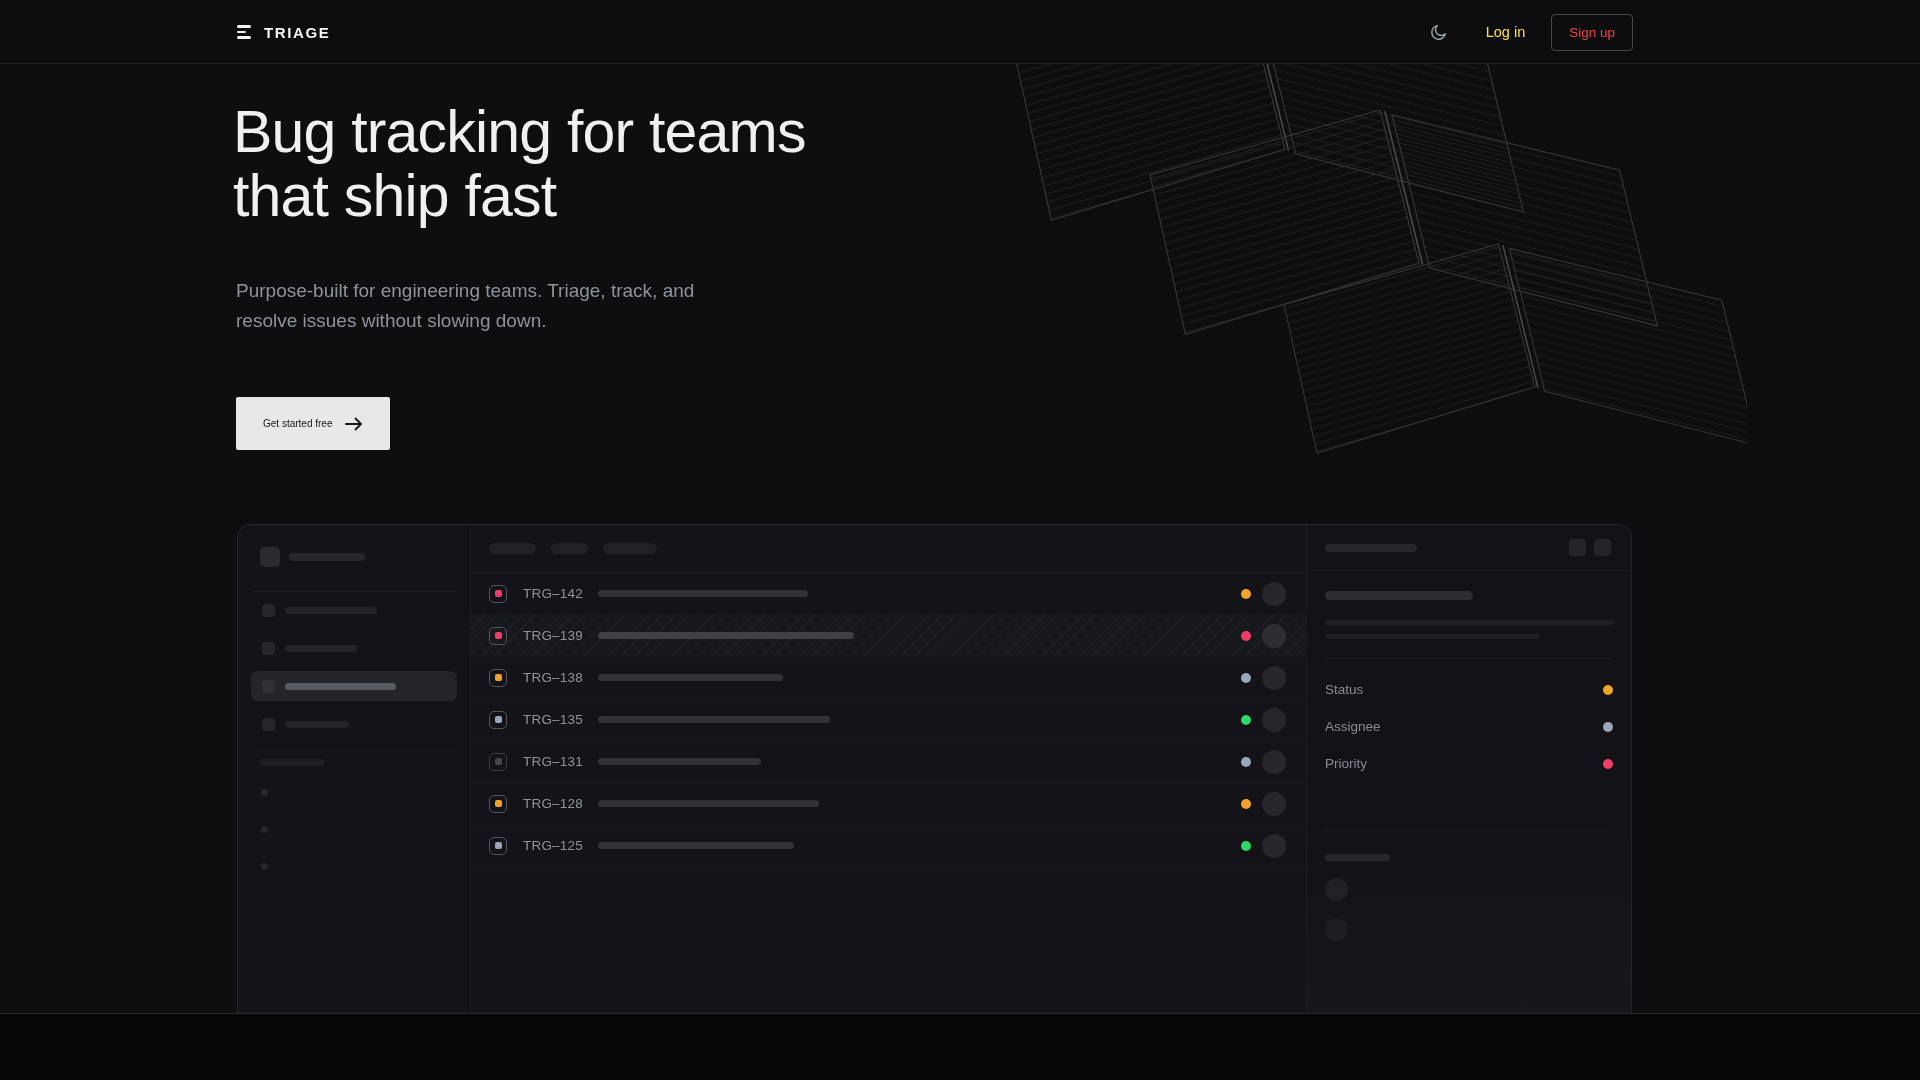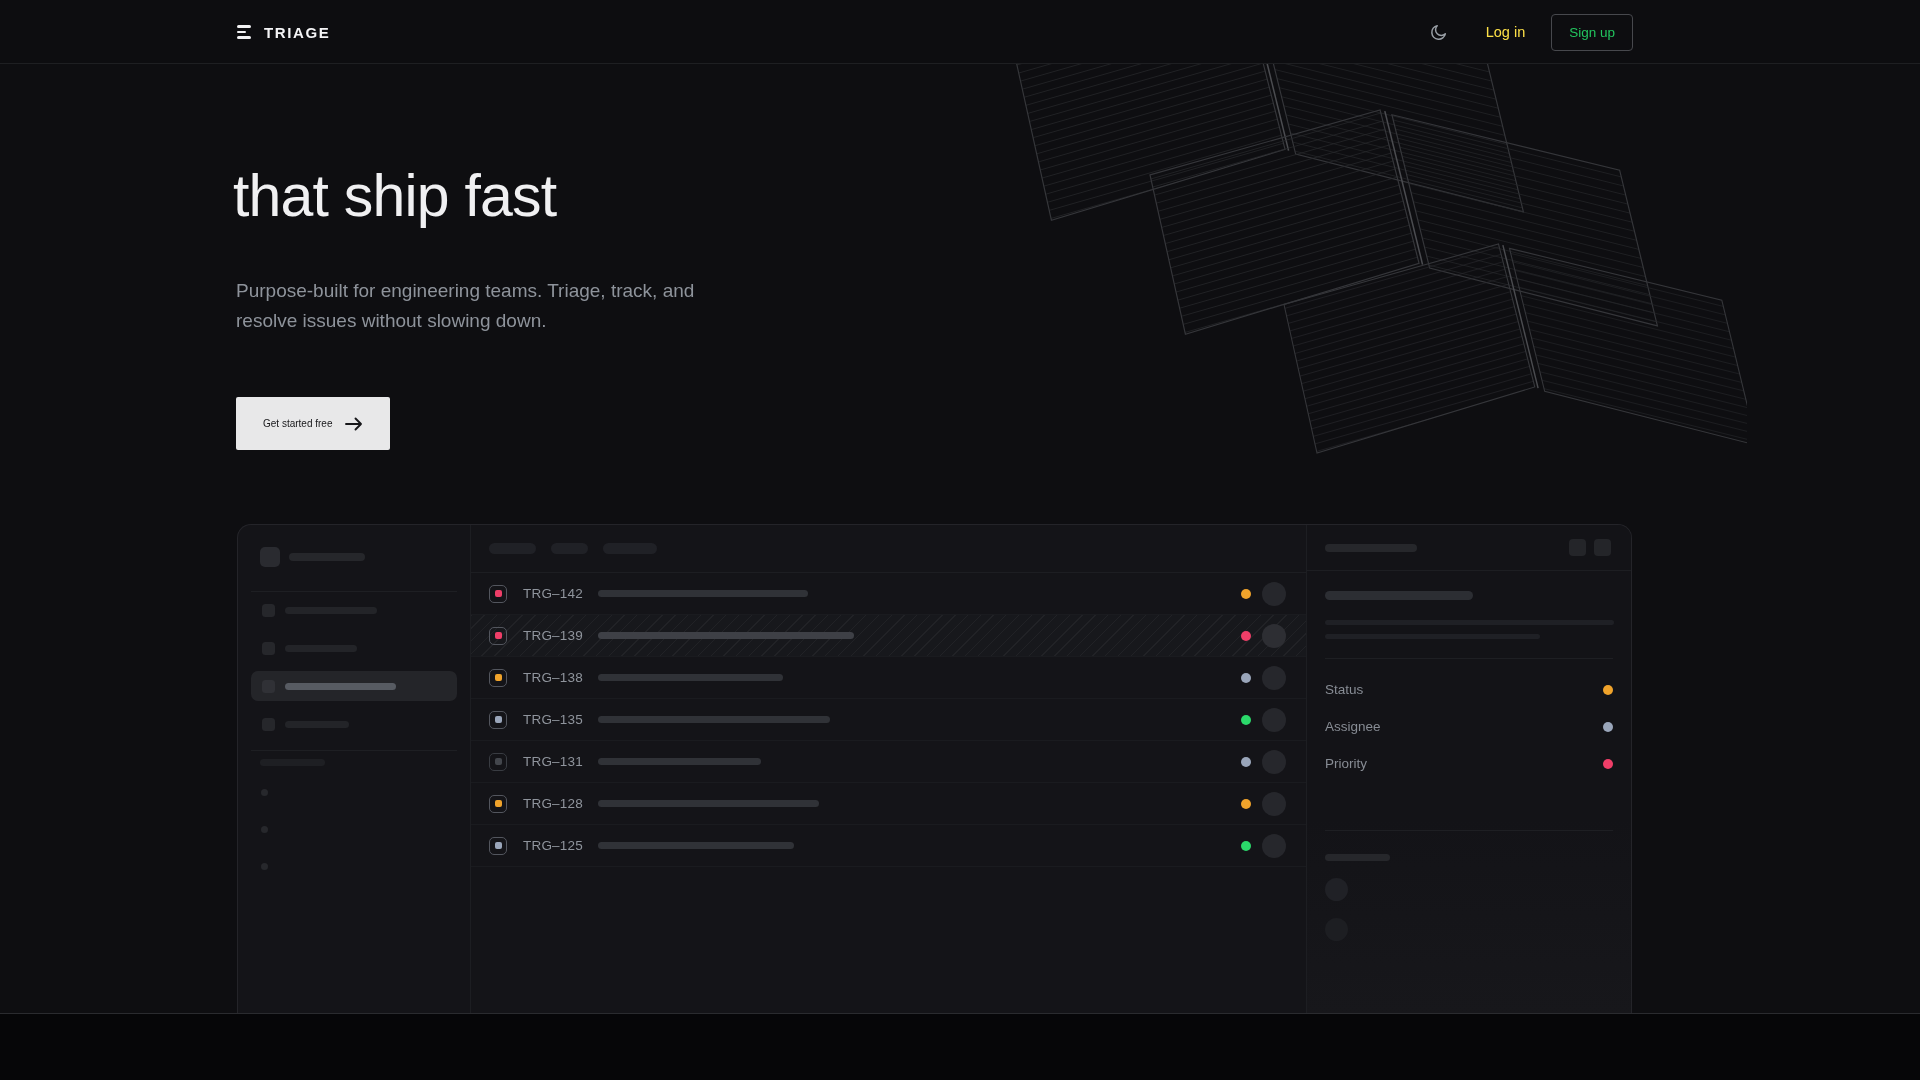--- a/index.html
+++ b/index.html
@@ -16,21 +16,21 @@
   .brand-icon { display:flex; flex-direction:column; gap:2.5px; }
   .brand-icon i { display:block; height:2.8px; border-radius:1.5px; background:#f2f2f4; }
   .brand-icon i:nth-child(1){ width:14px; }
   .brand-icon i:nth-child(2){ width:9px; }
   .brand-icon i:nth-child(3){ width:14px; }
   .brand-name { color:#f4f4f6; font-size:15px; font-weight:bold; letter-spacing:1.6px; }
   .header-actions { display:flex; align-items:center; }
   .theme-btn { background:none; border:none; cursor:pointer; display:flex; align-items:center; margin-right:38px; }
   .login { color:#fde047; font-size:14.5px; cursor:pointer; text-decoration:none; margin-right:26px; }
   .signup-btn { background:transparent; border:1px solid #47484d; border-radius:4px;
-    color:#22c55e; font-size:13.5px; font-family:inherit; padding:10px 17px; cursor:pointer; }
+    color:#ef4444; font-size:13.5px; font-family:inherit; padding:10px 17px; cursor:pointer; }
 
   
   .hero-title { position:absolute; left:233px; top:100px; color:#f0f0f2;
     font-size:59px; line-height:64px; font-weight:500; letter-spacing:-0.8px; }
   .hero-sub { position:absolute; left:236px; top:276px; color:#8e939b;
     font-size:19px; line-height:30px; font-weight:400; }
   .cta-btn { position:absolute; left:236px; top:397px; height:53px; padding:0 27px;
     background:#e8e8e9; color:#17171a; border:none; border-radius:2px; cursor:pointer;
     font-family:inherit; font-size:10px; font-weight:500; display:flex; align-items:center; gap:13px; }
 
@@ -137,21 +137,21 @@
         <polygon points="0,55 195,0 228,130 30,190" fill="url(#hL)" stroke="#35363a" stroke-width="1"></polygon>
         <polygon points="205,4 398,51 430,183 237,134" fill="url(#hR)" stroke="#35363a" stroke-width="1"></polygon>
         <line x1="199" y1="1" x2="231" y2="131" stroke="#4b4c50" stroke-width="1.3"></line>
       </g>
     </defs>
     <use href="#sheet" transform="translate(14,-60) scale(1.18)"></use>
     <use href="#sheet" transform="translate(148,54) scale(1.18)"></use>
     <use href="#sheet" transform="translate(282,188) scale(1.1)"></use>
   </svg>
 
-  <h1 class="hero-title"><br><span>that ship fast</span></h1>
+  <h1 class="hero-title"><span>Bug tracking for teams</span><br><span>that ship fast</span></h1>
 
   <p class="hero-sub"><span>Purpose-built for engineering teams. Triage, track, and</span><br><span>resolve issues without slowing down.</span></p>
 
   <button class="cta-btn">
     <span>Get started free</span>
     <svg width="18" height="14" viewBox="0 0 18 14">
       <path d="M1 7 H16 M10.5 1.5 L16 7 L10.5 12.5" fill="none" stroke="#17171a" stroke-width="1.9" stroke-linecap="round" stroke-linejoin="round"></path>
     </svg>
   </button>
 

